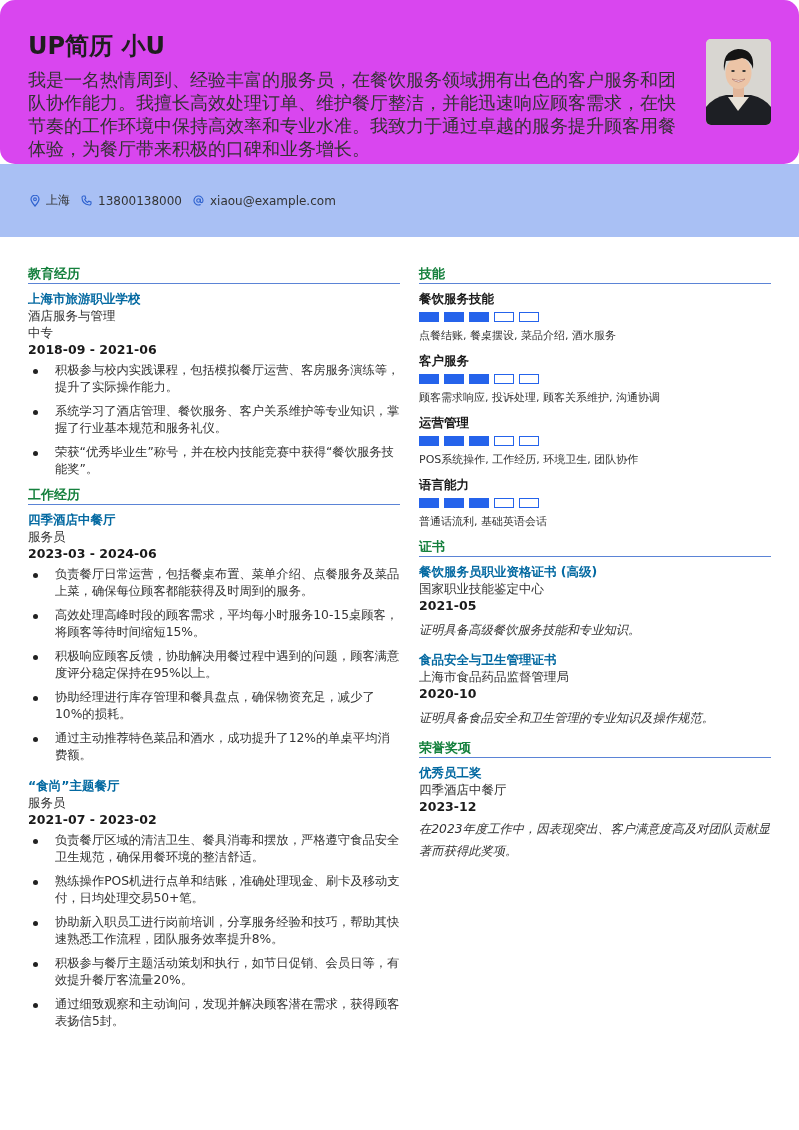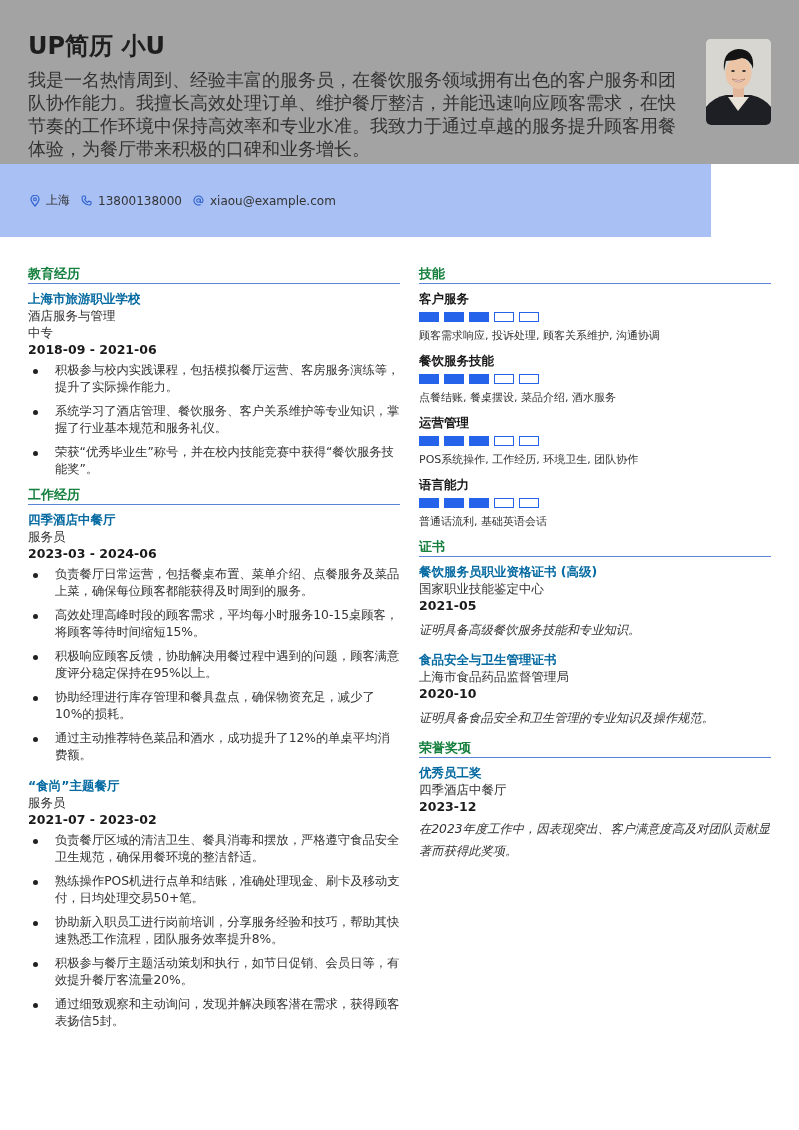--- a/index.html
+++ b/index.html
@@ -1,24 +1,24 @@
 <!DOCTYPE html>
 <html><head>
 <meta charset="utf-8">
 <style>
   * { box-sizing: border-box; margin: 0; padding: 0; }
   html, body { width: 799px; height: 1130px; background: #ffffff; }
   body { font-family: "DejaVu Sans", "Liberation Sans", sans-serif; color: #222; position: relative; overflow: hidden; }
 
-  .header { position: absolute; left: 0; top: 0; width: 799px; height: 164px; background: #a3a3a3; }
+  .header { position: absolute; left: 0; top: 0; width: 799px; height: 164px; background: #d946ef; border-radius: 15px; }
   .name { position: absolute; left: 28px; top: 30px; font-size: 24px; font-weight: bold; color: #1e1e1e; letter-spacing: 0px; }
   .summary { position: absolute; left: 28px; top: 68px; width: 650px; font-size: 18px; line-height: 23px; color: #333; }
   .photo { position: absolute; left: 706px; top: 39px; width: 65px; height: 86px; border-radius: 5px; overflow: hidden; background: #d9d7d2; }
 
-  .contact { position: absolute; left: 0; top: 164px; width: 711px; height: 73px; background: #a9c0f4; }
+  .contact { position: absolute; left: 0; top: 164px; width: 799px; height: 73px; background: #a9c0f4; }
   .contact-row { position: absolute; left: 30px; top: 28px; display: flex; align-items: center; font-size: 12px; color: #333; }
   .contact-item { display: flex; align-items: center; margin-right: 11px; }
   .contact-item svg { margin-right: 6px; }
 
   .col-left { position: absolute; left: 28px; top: 265px; width: 372px; }
   .col-right { position: absolute; left: 419px; top: 265px; width: 352px; }
 
   .section-title { font-size: 13px; font-weight: bold; color: #15803d; padding-bottom: 1px; border-bottom: 1.5px solid #5b84d6; margin-bottom: 6px; line-height: 17px; }
   .entry-title { font-size: 12.5px; font-weight: bold; color: #0369a1; line-height: 17px; }
   .entry-sub { font-size: 12.5px; color: #333; line-height: 17px; }
@@ -128,40 +128,40 @@
     </div>
   </section>
 </div>
 
 <div class="col-right">
 
   <section>
     <div class="section-title">技能</div>
     <div id="skills-list">
         <div class="skill">
+          <div class="skill-name">餐饮服务技能</div>
+          <div class="skill-bar">
+            <span class="seg on"></span>
+            <span class="seg on"></span>
+            <span class="seg on"></span>
+            <span class="seg"></span>
+            <span class="seg"></span>
+          </div>
+          <div class="skill-kw">点餐结账, 餐桌摆设, 菜品介绍, 酒水服务</div>
+        </div>
+        <div class="skill">
           <div class="skill-name">客户服务</div>
           <div class="skill-bar">
             <span class="seg on"></span>
             <span class="seg on"></span>
             <span class="seg on"></span>
             <span class="seg"></span>
             <span class="seg"></span>
           </div>
           <div class="skill-kw">顾客需求响应, 投诉处理, 顾客关系维护, 沟通协调</div>
-        </div>
-        <div class="skill">
-          <div class="skill-name">餐饮服务技能</div>
-          <div class="skill-bar">
-            <span class="seg on"></span>
-            <span class="seg on"></span>
-            <span class="seg on"></span>
-            <span class="seg"></span>
-            <span class="seg"></span>
-          </div>
-          <div class="skill-kw">点餐结账, 餐桌摆设, 菜品介绍, 酒水服务</div>
         </div>
         <div class="skill">
           <div class="skill-name">运营管理</div>
           <div class="skill-bar">
             <span class="seg on"></span>
             <span class="seg on"></span>
             <span class="seg on"></span>
             <span class="seg"></span>
             <span class="seg"></span>
           </div>

